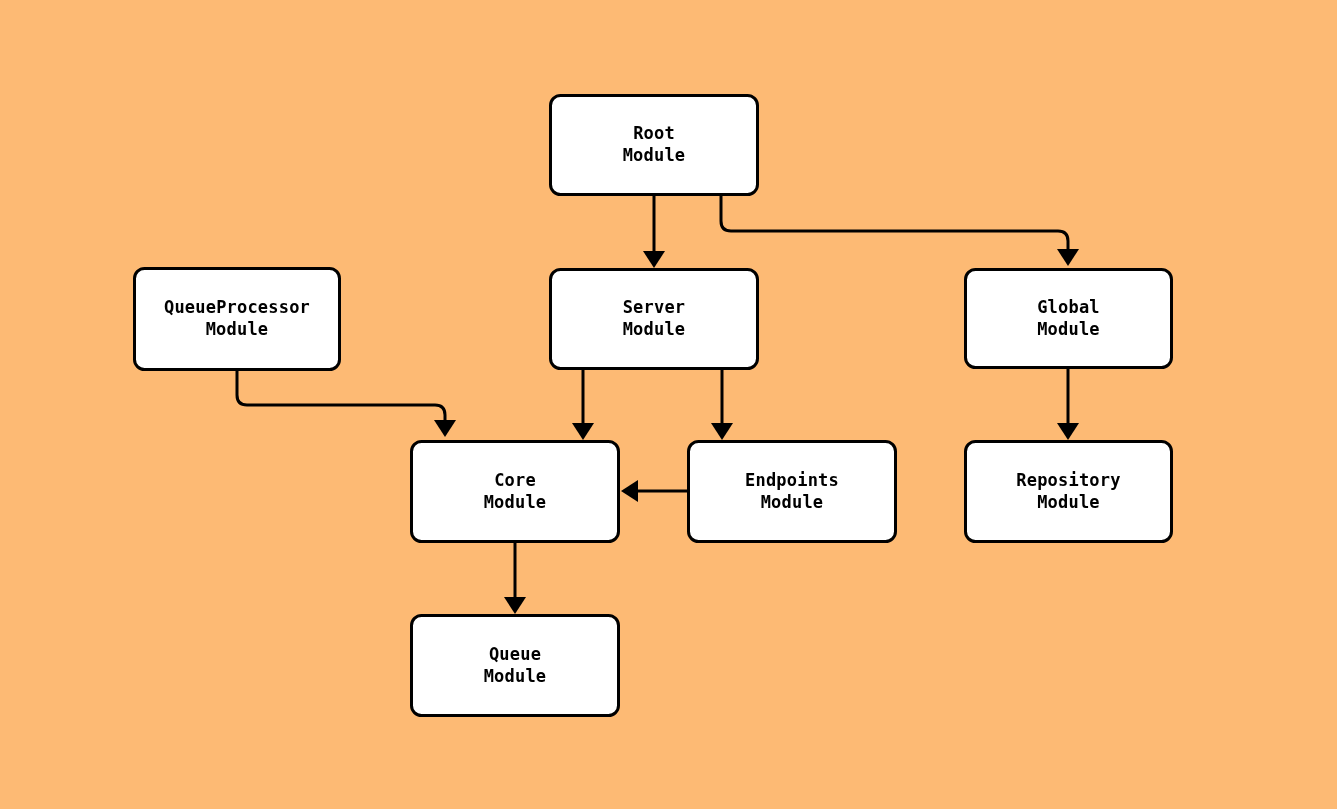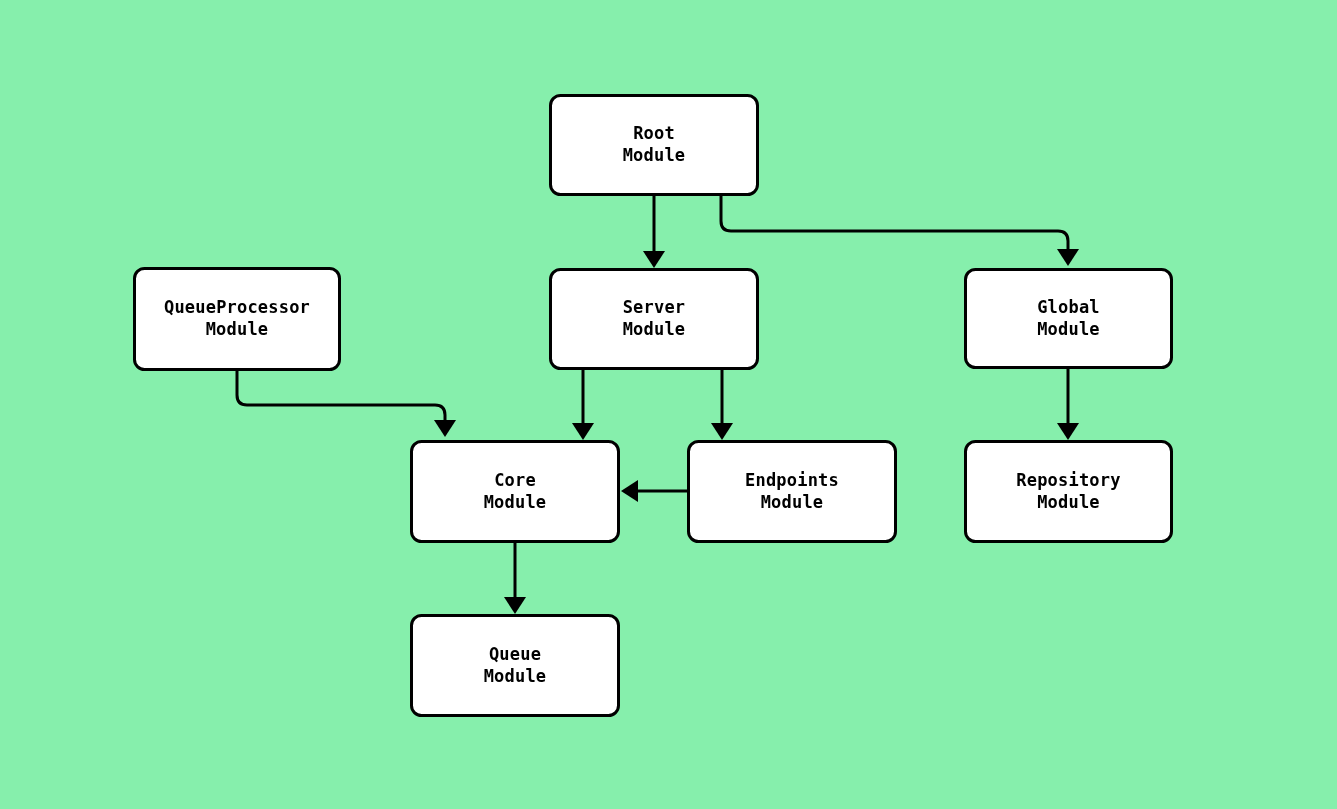--- a/index.html
+++ b/index.html
@@ -11,21 +11,21 @@
   body {
     width: 1337px;
     height: 809px;
     overflow: hidden;
     font-family: "DejaVu Sans Mono", "Liberation Mono", monospace;
   }
   #diagram-root {
     position: relative;
     width: 1337px;
     height: 809px;
-    background: #86efac;
+    background: #fdba74;
   }
   svg#diagram-svg {
     position: absolute;
     top: 0;
     left: 0;
     width: 1337px;
     height: 809px;
     display: block;
   }
   .node-box {

